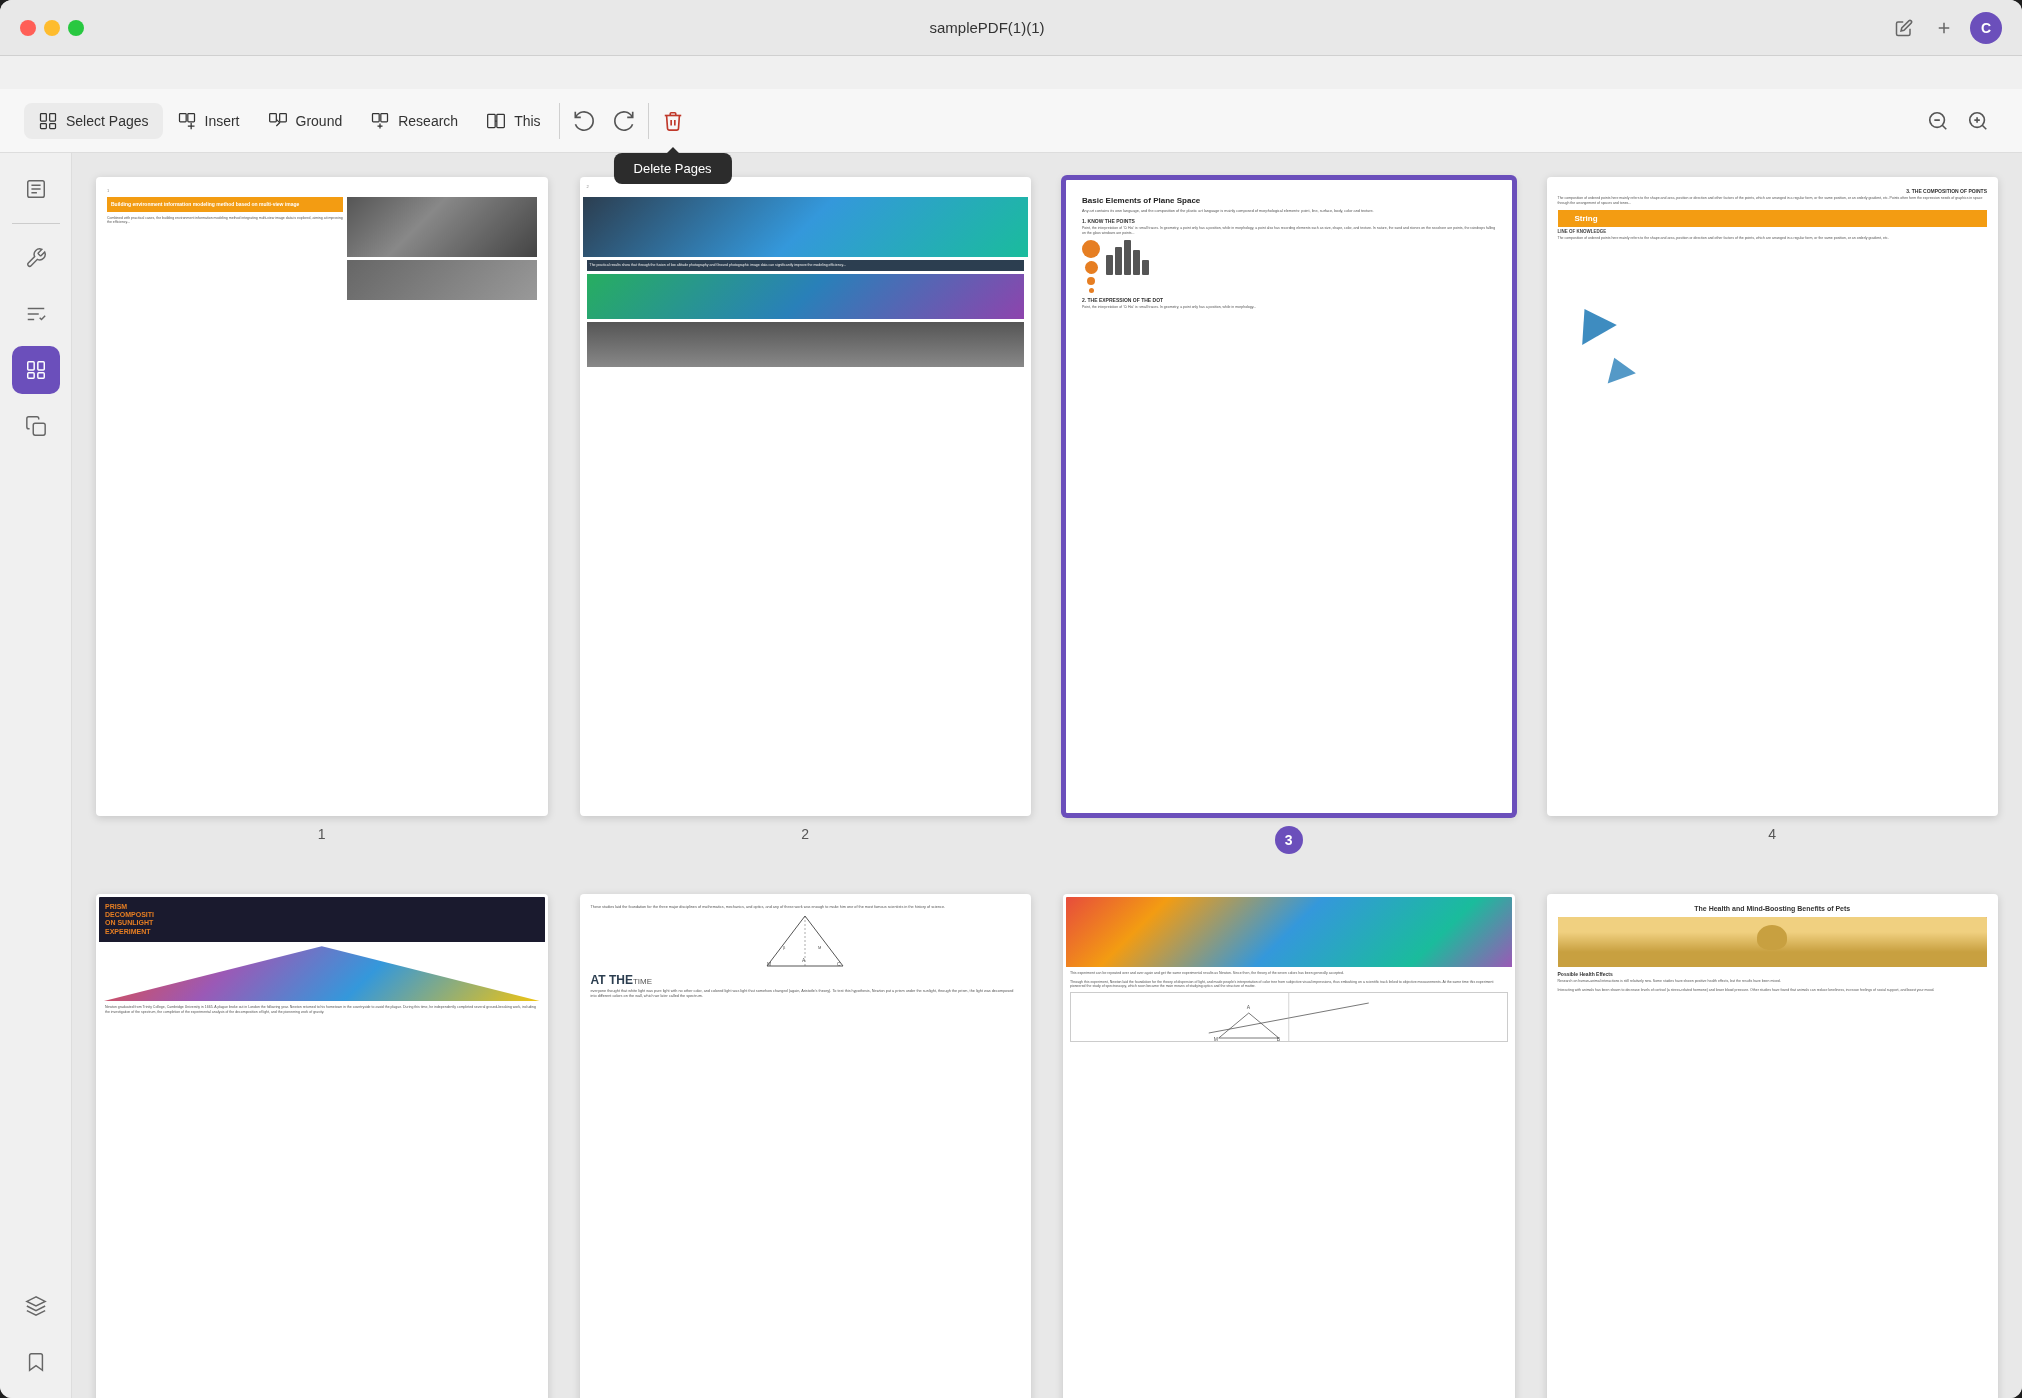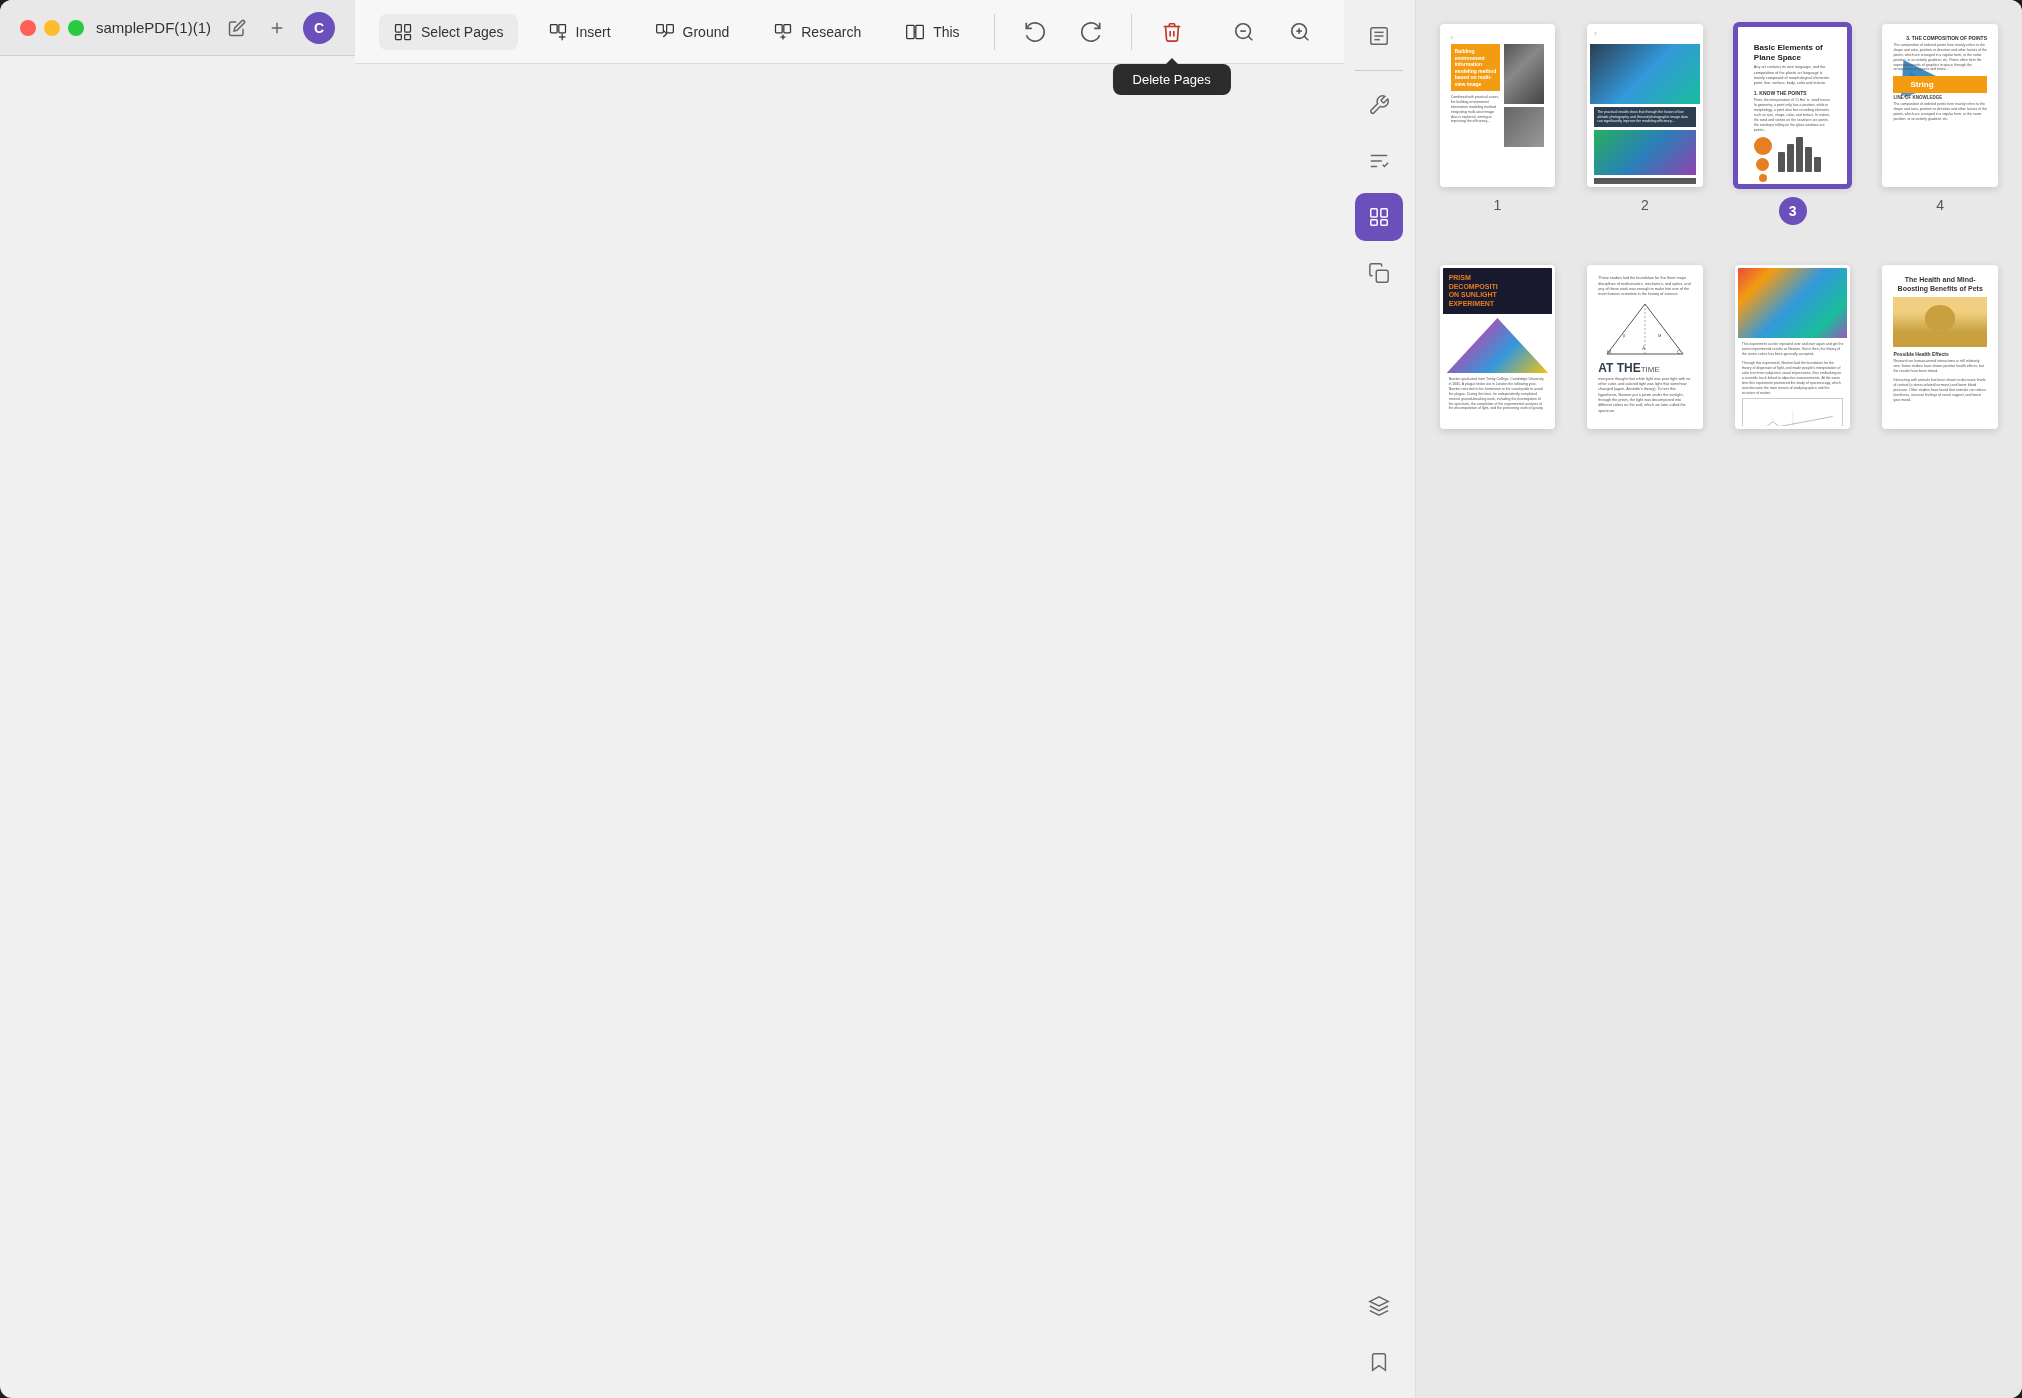--- a/index.html
+++ b/index.html
@@ -10,20 +10,21 @@
       height: 1398px;
       overflow: hidden;
     }
     .window {
       width: 100%;
       height: 100%;
       background: #f0f0f0;
       border-radius: 12px;
       overflow: hidden;
       display: flex;
+      flex-direction: column;
     }
     
     .titlebar {
       background: #e8e8e8;
       height: 56px;
       display: flex;
       align-items: center;
       padding: 0 20px;
       gap: 12px;
       flex-shrink: 0;
@@ -78,23 +79,24 @@
       font-size: 14px;
       font-weight: 600;
     }
     
     .toolbar {
       background: #f7f7f7;
       height: 64px;
       display: flex;
       align-items: center;
       padding: 0 24px;
-      gap: 16px;
+      gap: 0;
       flex-shrink: 0;
       border-bottom: 1px solid #ddd;
+      margin-top: 33px;
     }
     .toolbar-btn {
       display: flex;
       align-items: center;
       gap: 8px;
       padding: 8px 14px;
       border-radius: 8px;
       cursor: pointer;
       color: #333;
       font-size: 14px;

